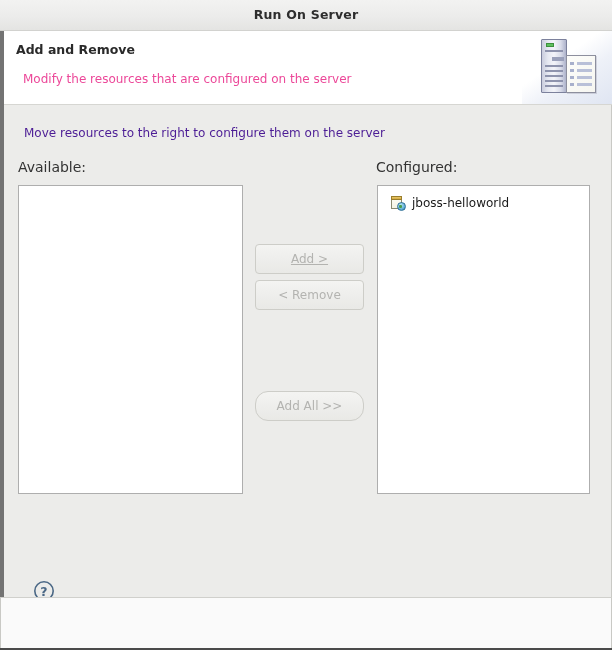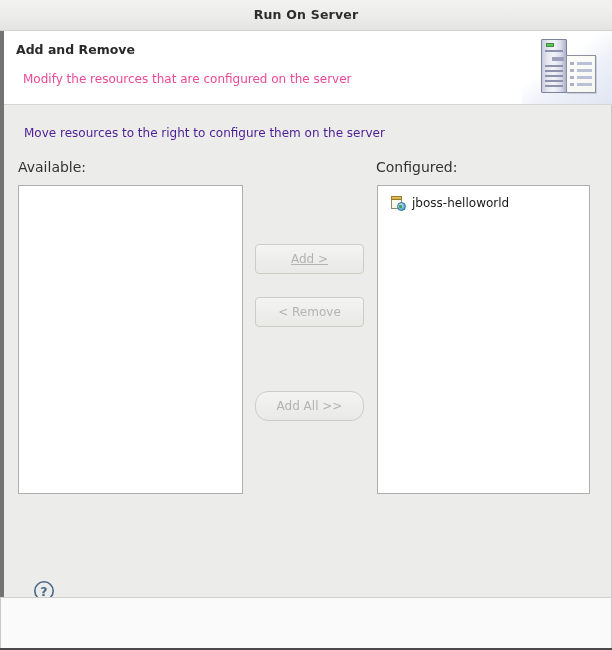--- a/index.html
+++ b/index.html
@@ -269,21 +269,21 @@
     box-sizing: border-box;
     font-size: 12px;
     color: #b3b3b0;
     display: flex;
     align-items: center;
     justify-content: center;
     font-family: "DejaVu Sans", "Liberation Sans", sans-serif;
     padding: 0;
   }
   #btn-add        { top: 213px; text-decoration: underline; }
-  #btn-remove     { top: 266px; }
+  #btn-remove     { top: 249px; }
   #btn-add-all    { top: 360px; border-radius: 13px; }
   #btn-remove-all { top: 413px; }
 
   
   #buttonbar {
     position: absolute;
     left: 0;
     top: 497px;
     width: 610px;
     height: 68px;

